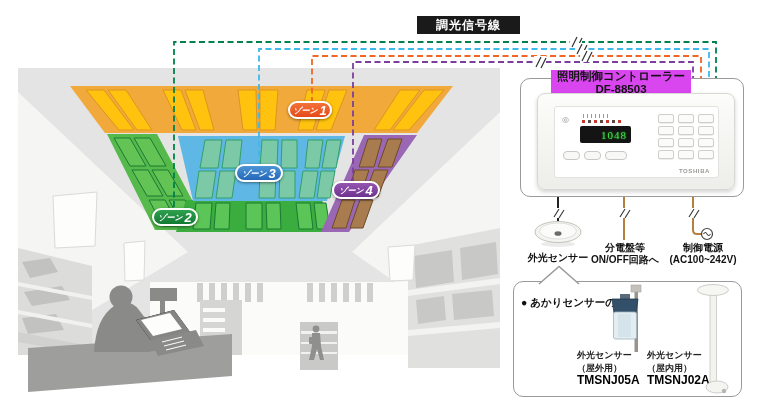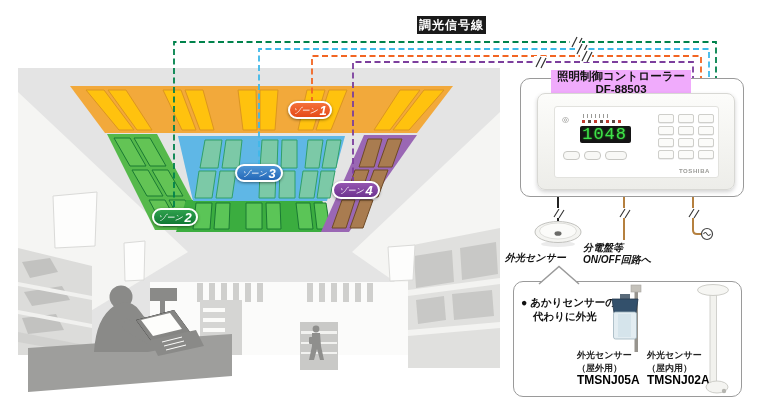--- a/index.html
+++ b/index.html
@@ -3,65 +3,65 @@
 <meta charset="utf-8">
 <style>
   html,body{margin:0;padding:0;background:#fff;}
   body{font-family:"Liberation Sans","DejaVu Sans",sans-serif;-webkit-font-smoothing:antialiased;}
   #canvas{position:relative;width:760px;height:414px;background:#fff;overflow:hidden;}
   svg{position:absolute;left:0;top:0;}
   #overlay{pointer-events:none;}
 
   
   .top-label{position:absolute;left:417px;top:16px;background:#1a1a1a;color:#fff;
-    font-size:12px;font-weight:bold;padding:3px 2px;letter-spacing:1px;line-height:1;}
+    font-size:12px;font-weight:bold;padding:3px 19px;letter-spacing:1px;line-height:1;}
 
   
   .pill{position:absolute;height:14px;border:2px solid #fff;border-radius:10px;
     display:flex;align-items:center;justify-content:center;gap:2px;color:#fff;
     box-shadow:0 1px 3px rgba(0,0,0,.45);font-style:italic;padding:0 2px;}
-  .pill .zl{font-size:8px;font-weight:normal;transform:scaleY(.95);}
+  .pill .zl{font-size:8px;font-weight:bold;transform:scaleY(.95);}
   .pill .zn{font-size:13px;font-weight:bold;line-height:1;}
   .pill-z1{left:288px;top:101px;width:36px;background:linear-gradient(#F4713A,#E54A18);}
   .pill-z2{left:152px;top:208px;width:38px;background:linear-gradient(#2FA14D,#117A35);}
   .pill-z3{left:235px;top:164px;width:40px;background:linear-gradient(#4D95D5,#2468B8);}
   .pill-z4{left:332px;top:181px;width:40px;background:linear-gradient(#9455B0,#6E3390);}
 
   
   .ctrl-box{position:absolute;left:520px;top:78px;width:224px;height:119px;
     border:1.5px solid #9a9a9a;border-radius:10px;background:#fff;box-sizing:border-box;}
-  .ctrl-title{position:absolute;left:551px;top:70px;width:140px;background:#f0abfc;
+  .ctrl-title{position:absolute;left:551px;top:70px;width:140px;background:#d946ef;
     text-align:center;font-size:11.5px;font-weight:bold;line-height:13px;color:#111;}
   .device{position:absolute;left:537px;top:93px;width:196px;height:95px;border-radius:8px;
     background:linear-gradient(#FCFCFA,#EDEDE9);border:1px solid #D8D8D4;
     box-shadow:0 2px 4px rgba(0,0,0,.18);}
   .device-face{position:absolute;left:16px;top:12px;width:163px;height:70px;background:#fff;
     border:1px solid #E2E2DE;border-radius:3px;}
   .dev-icon{position:absolute;left:7px;top:9px;font-size:8px;color:#8a8a86;line-height:1;}
   .dev-ticks{position:absolute;left:28px;top:7px;display:flex;gap:3px;}
   .dev-ticks i{width:1px;height:4px;background:#9a9a96;}
   .dev-leds{position:absolute;left:27px;top:13px;display:flex;gap:3px;}
   .dev-leds i{width:3px;height:3px;background:#C23A2E;}
   .dev-leds i:nth-child(2n){background:#5a4a44;}
   .dev-display{position:absolute;left:25px;top:19px;width:51px;height:17px;background:#141414;
     border-radius:2px;display:flex;align-items:center;justify-content:flex-end;padding-right:4px;box-sizing:border-box;}
-  .dev-display span{font-family:Liberation Mono, monospace;
-    font-size:17px;color:#3FE04A;letter-spacing:1px;text-shadow:0 0 2px #2a2;}
+  .dev-display span{font-family:Liberation Serif, serif;
+    font-size:11px;color:#3FE04A;letter-spacing:1px;text-shadow:0 0 2px #2a2;}
   .dev-pills{position:absolute;left:8px;top:44px;display:flex;gap:4px;}
   .dev-pills i{width:15px;height:7px;border:1px solid #C8C8C4;border-radius:4px;background:#F8F8F6;}
   .dev-pills i:last-child{width:20px;}
   .dev-grid{position:absolute;left:103px;top:7px;display:grid;grid-template-columns:repeat(3,16px);
     grid-auto-rows:9px;gap:3px 4px;}
   .dev-grid i{border:1px solid #CFCFCB;border-radius:2px;background:#FBFBF9;box-shadow:0 .5px 0 #ddd;}
   .dev-brand{position:absolute;right:8px;bottom:3px;font-size:6px;font-weight:bold;
     color:#9a9a96;letter-spacing:.6px;}
 
   
   .conn-label{position:absolute;font-size:10px;font-weight:bold;color:#111;
-    text-align:left;line-height:11.5px;white-space:nowrap;font-style:italic;}
+    text-align:center;line-height:11.5px;white-space:nowrap;}
   .lbl-sensor{left:505px;top:252px;width:106px;}
   .lbl-dist{left:583px;top:242px;width:84px;}
   .lbl-power{left:651px;top:242px;width:104px;}
 
   
   .note-box{position:absolute;left:513px;top:281px;width:229px;height:116px;
     border:1.5px solid #9a9a9a;border-radius:10px;background:#fff;box-sizing:border-box;}
   .note-text{position:absolute;left:521px;top:296px;width:110px;font-size:10.5px;
     font-weight:bold;color:#111;line-height:13.5px;}
   .note-text div+div{padding-left:12px;}
@@ -340,25 +340,28 @@
       </span>
       <span class="dev-brand">TOSHIBA</span>
     </div>
   </div>
 
   <div class="conn-label lbl-sensor">外光センサー</div>
   <div class="conn-label lbl-dist">
     <div>分電盤等</div>
     <div>ON/OFF回路へ</div>
   </div>
+  <div class="conn-label lbl-power">
+    <div>制御電源</div>
+    <div>(AC100~242V)</div>
+  </div>
 
   <div class="note-box"></div>
   <div class="note-text">
     <div>● あかりセンサーの</div>
-    <div>代わりに外光</div>
   </div>
   <div class="sensor-label lbl-outdoor">
     <div>外光センサー</div>
     <div>（屋外用）</div>
     <div class="model">TMSNJ05A</div>
   </div>
   <div class="sensor-label lbl-indoor">
     <div>外光センサー</div>
     <div>（屋内用）</div>
     <div class="model">TMSNJ02A</div>

